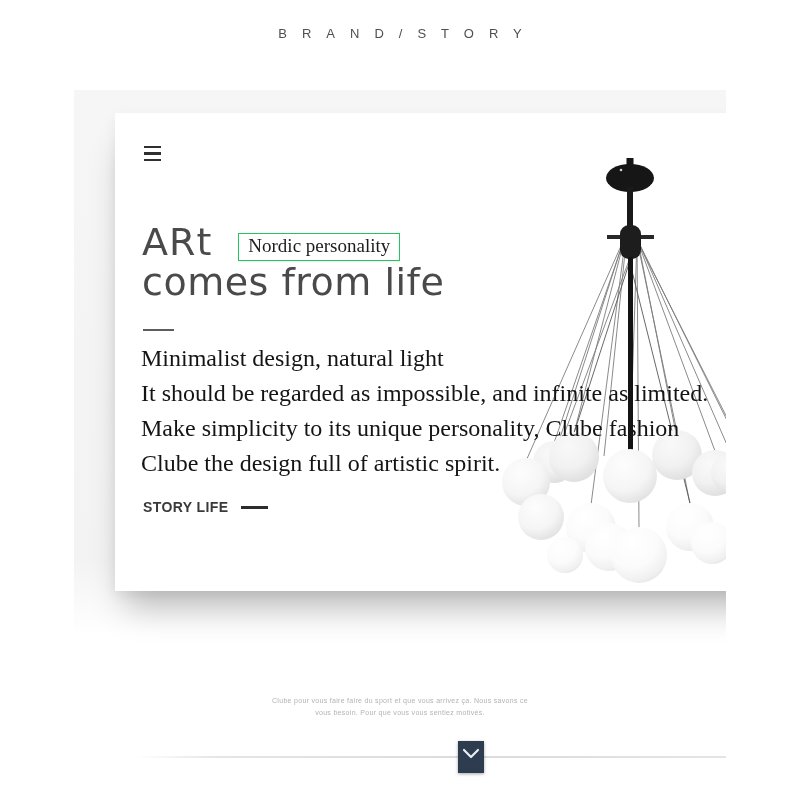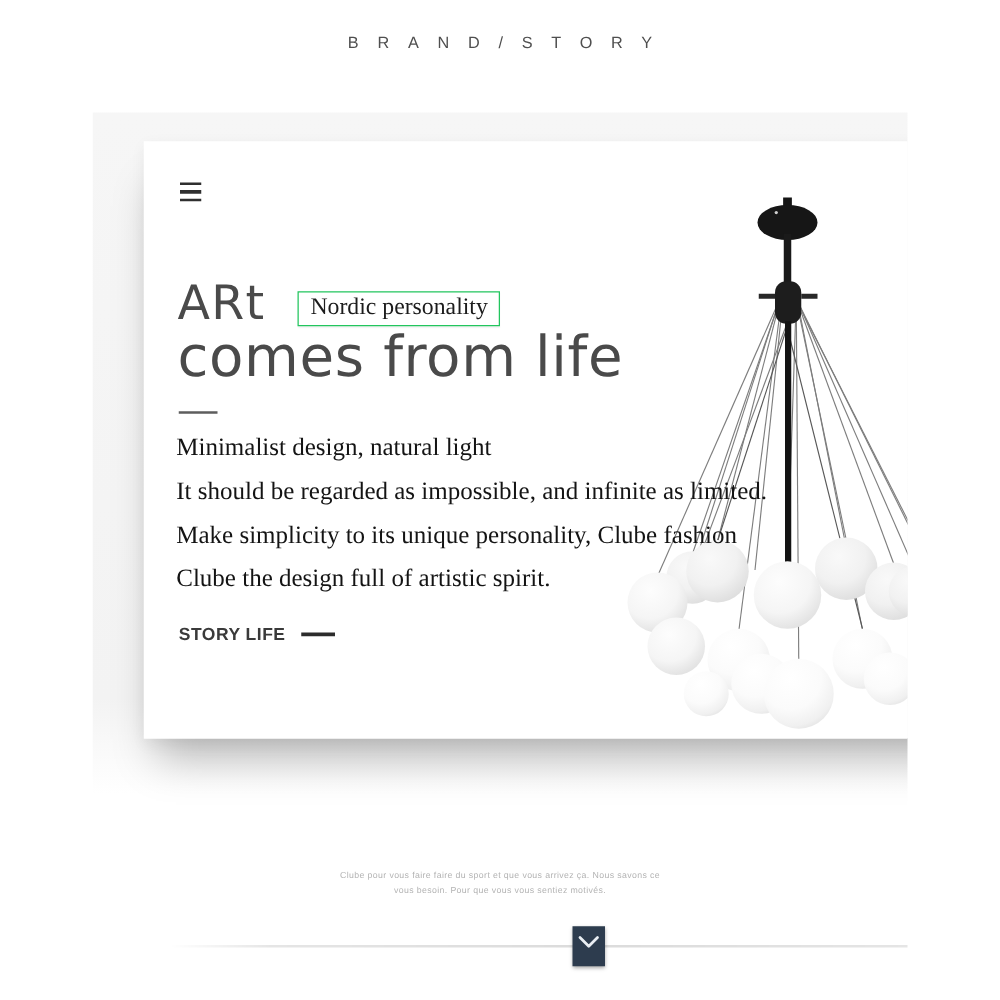--- a/index.html
+++ b/index.html
@@ -40,29 +40,29 @@
     font-family:"DejaVu Sans", sans-serif; font-size:38px; line-height:1;
     color:#4a4a4a; letter-spacing:1px;
   }
   .badge {
     font-family:"Liberation Serif", serif; font-size:19px; color:#1c1c1c;
     border:1px solid #22c55e; background:#ffffff; padding:1px 9px 3px;
     box-shadow:0 1px 1px rgba(0,0,0,0.05);
   }
   .headline-line2 {
     position:absolute; left:27px; top:150px;
-    font-family:"DejaVu Sans", sans-serif; font-size:45px; line-height:1;
+    font-family:"DejaVu Sans", sans-serif; font-size:38px; line-height:1;
     color:#4a4a4a; letter-spacing:0.5px;
   }
   .heading-underline {
     position:absolute; left:28px; top:216px; width:31px; height:2px; background:#5d5d5d;
   }
   .taglines {
     position:absolute; left:26px; top:228px; z-index:2;
-    font-family:"Liberation Serif", serif; font-size:20px; color:#141414;
+    font-family:"Liberation Serif", serif; font-size:24px; color:#141414;
   }
   .taglines p { height:35px; line-height:35px; white-space:nowrap; }
   .from-life-row {
     position:absolute; left:28px; top:386px; display:flex; align-items:center; gap:13px;
   }
   .from-life-label {
     font-weight:bold; font-size:14px; letter-spacing:0.4px; color:#3a3a3a;
   }
   .from-life-dash { width:27px; height:3px; background:#2c2c2c; }
 

